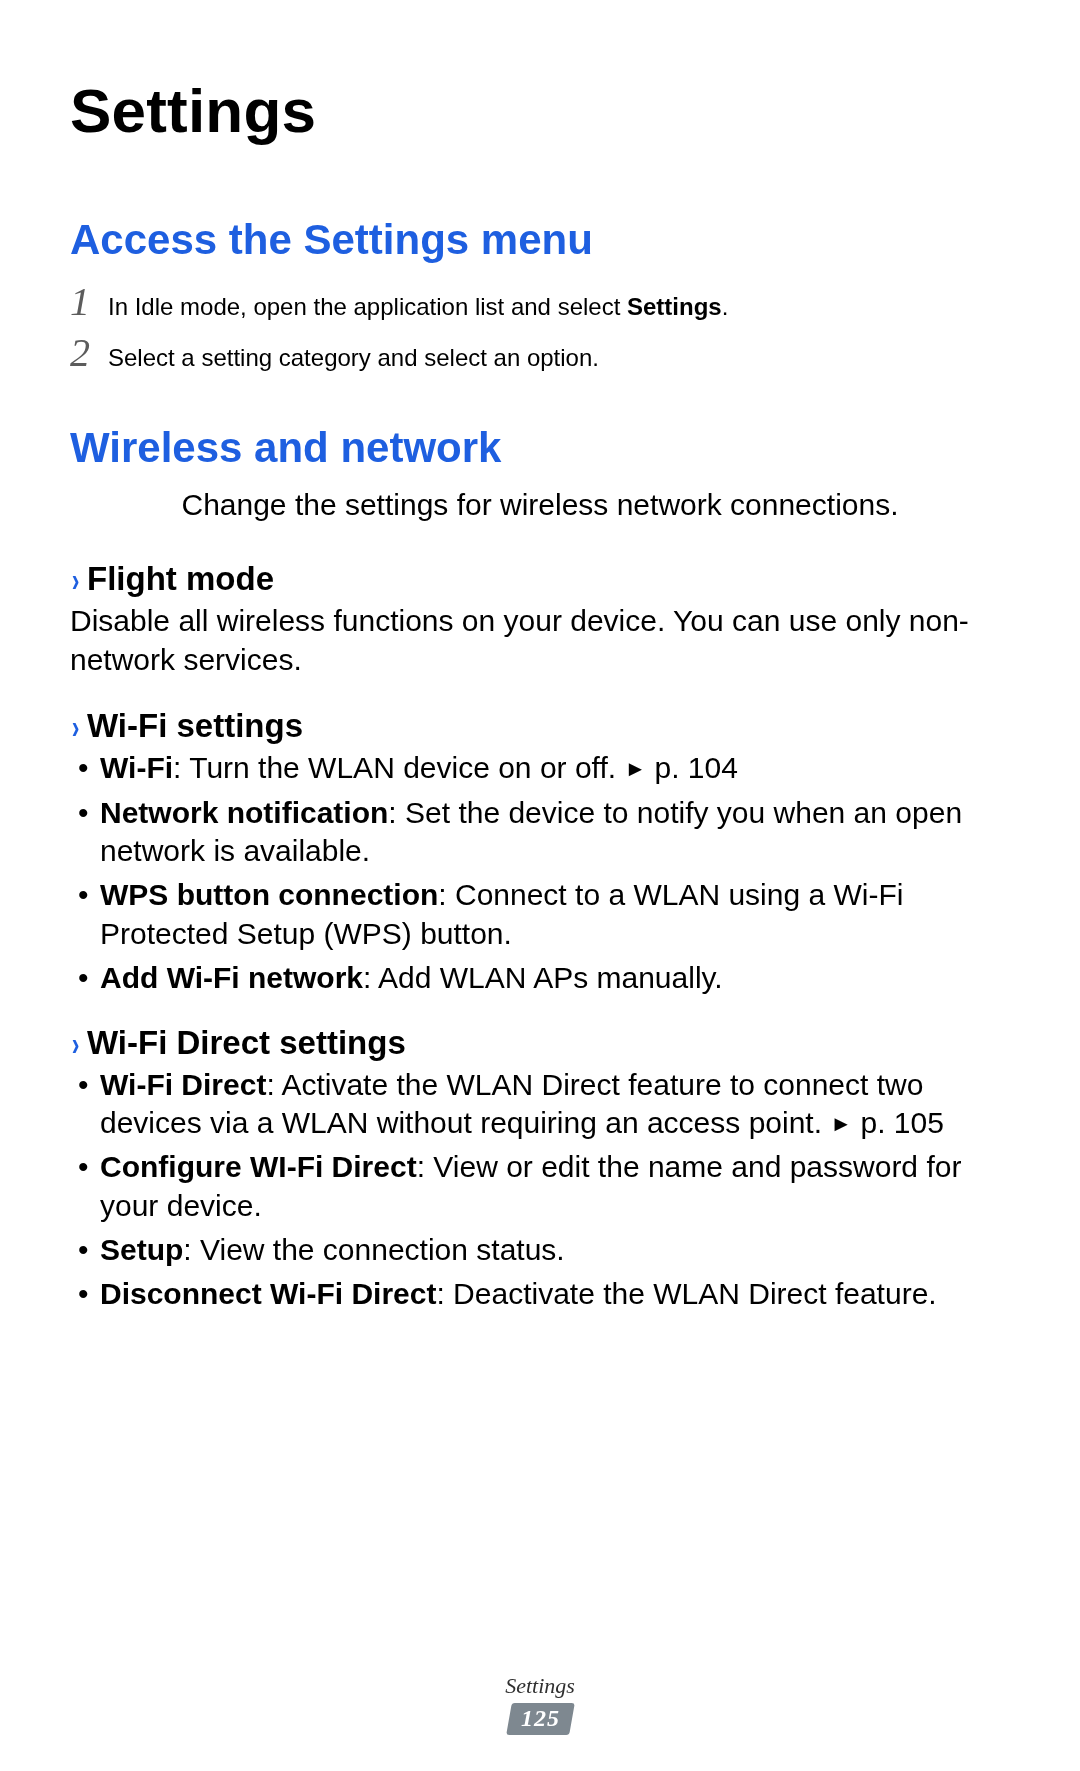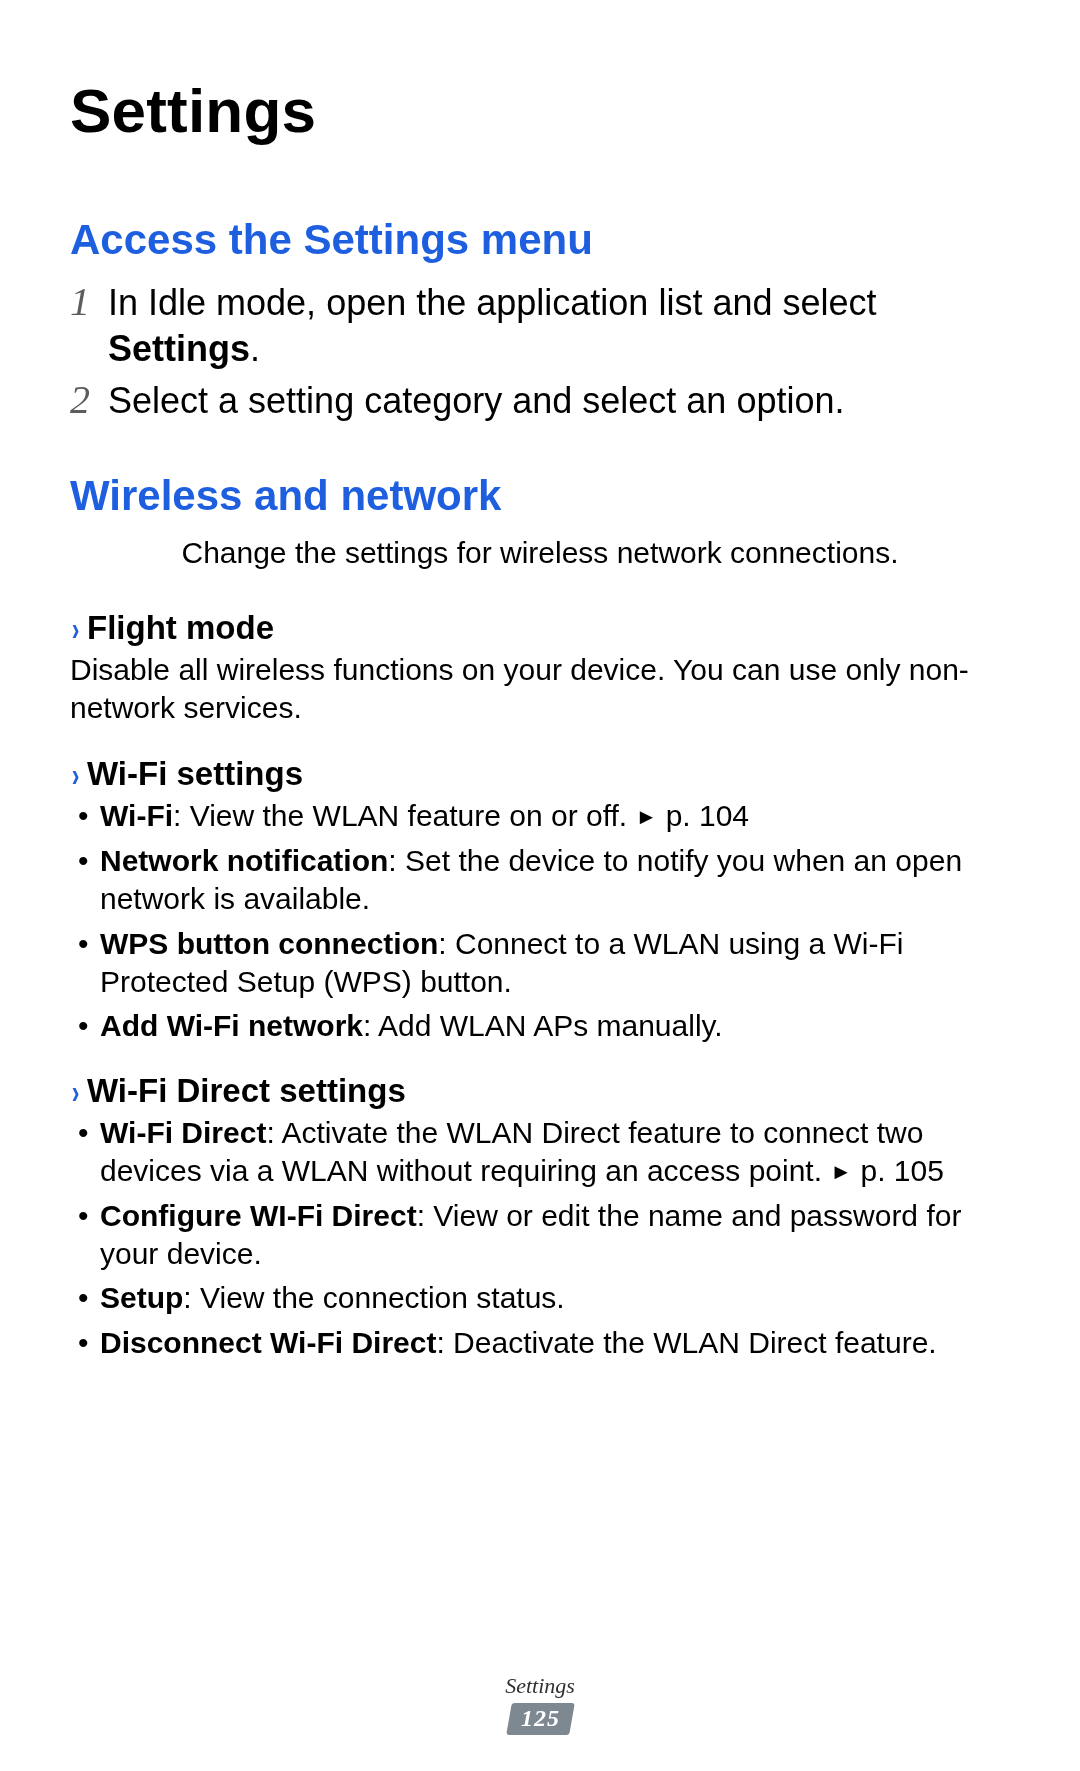--- a/index.html
+++ b/index.html
@@ -47,21 +47,21 @@
     font-family: "Times New Roman", Georgia, serif;
     font-style: italic;
     font-size: 40px;
     font-weight: 400;
     color: #5c5c5c;
     width: 38px;
     flex: none;
     text-align: left;
   }
   .step-text {
-    font-size: 36px;
+    font-size: 24px;
   }
   .section-intro {
     margin: 4px 0 36px 0;
     text-align: center;
   }
   .subhead {
     display: flex;
     align-items: baseline;
     font-size: 33px;
     font-weight: 700;
@@ -168,21 +168,21 @@
     <span>Flight mode</span>
   </div>
   <div class="body-text sub-body">Disable all wireless functions on your device. You can use only non-network services.</div>
 
   <div class="subhead">
     <span class="chevron">›</span>
     <span>Wi-Fi settings</span>
   </div>
   <ul class="bullets">
     <li>
-      <span class="bold">Wi-Fi</span><span>: View the WLAN feature on or off. </span><span class="tri">►</span><span> p. 104</span>
+      <span class="bold">Wi-Fi</span><span>: Turn the WLAN device on or off. </span><span class="tri">►</span><span> p. 104</span>
     </li>
     <li>
       <span class="bold">Network notification</span><span>: Set the device to notify you when an open network is available.</span>
     </li>
     <li>
       <span class="bold">WPS button connection</span><span>: Connect to a WLAN using a Wi-Fi Protected Setup (WPS) button.</span>
     </li>
     <li>
       <span class="bold">Add Wi-Fi network</span><span>: Add WLAN APs manually.</span>
     </li>

